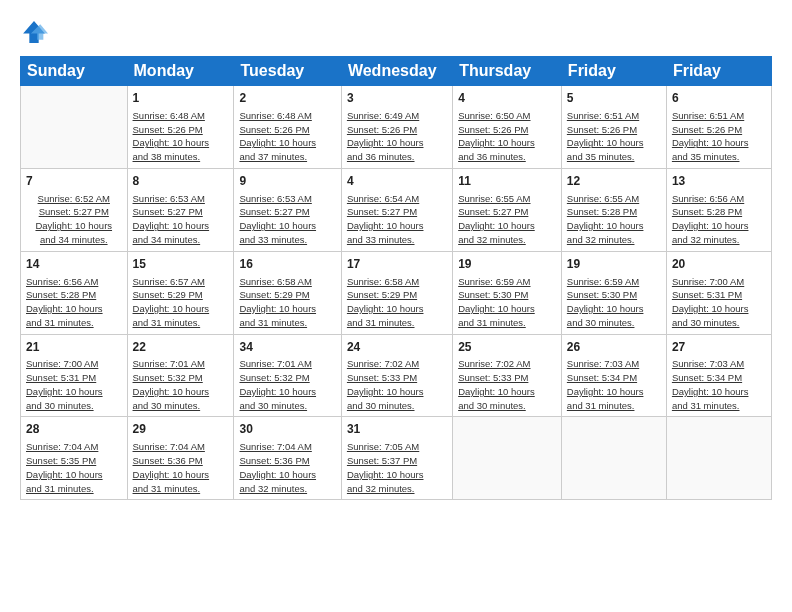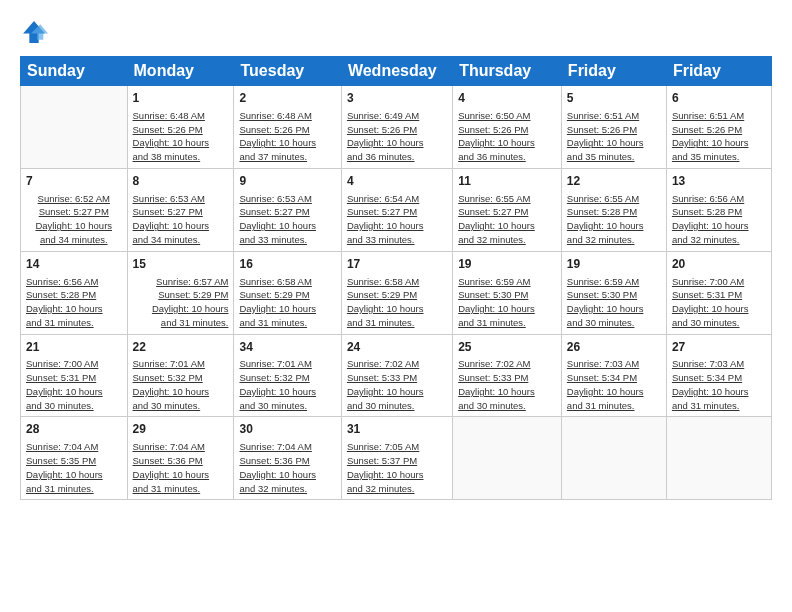--- a/index.html
+++ b/index.html
@@ -225,21 +225,21 @@
         <tr>
           <td>
             <span class="day-number">14</span>
             <div class="day-info" style="white-space: pre-line;">Sunrise: 6:56 AM
 Sunset: 5:28 PM
 Daylight: 10 hours
 and 31 minutes.</div>
           </td>
           <td>
             <span class="day-number">15</span>
-            <div class="day-info" style="white-space: pre-line; text-align: right;">Sunrise: 6:57 AM
+            <div class="day-info" style="white-space: pre-line;">Sunrise: 6:57 AM
 Sunset: 5:29 PM
 Daylight: 10 hours
 and 31 minutes.</div>
           </td>
           <td>
             <span class="day-number">16</span>
             <div class="day-info" style="white-space: pre-line;">Sunrise: 6:58 AM
 Sunset: 5:29 PM
 Daylight: 10 hours
 and 31 minutes.</div>

